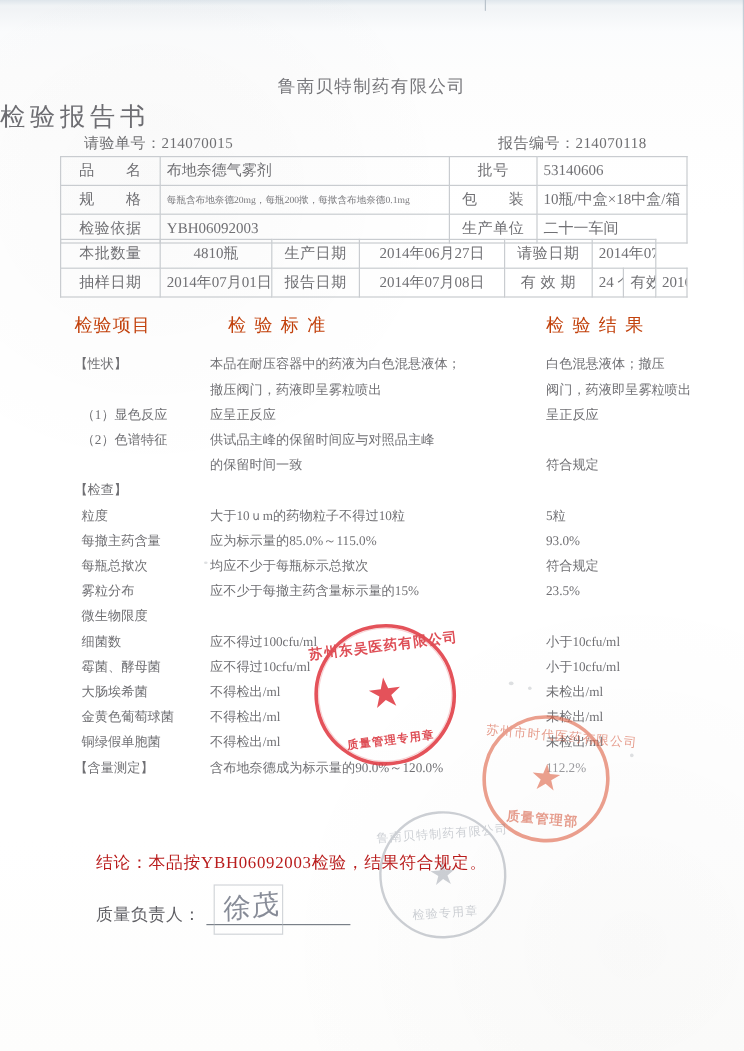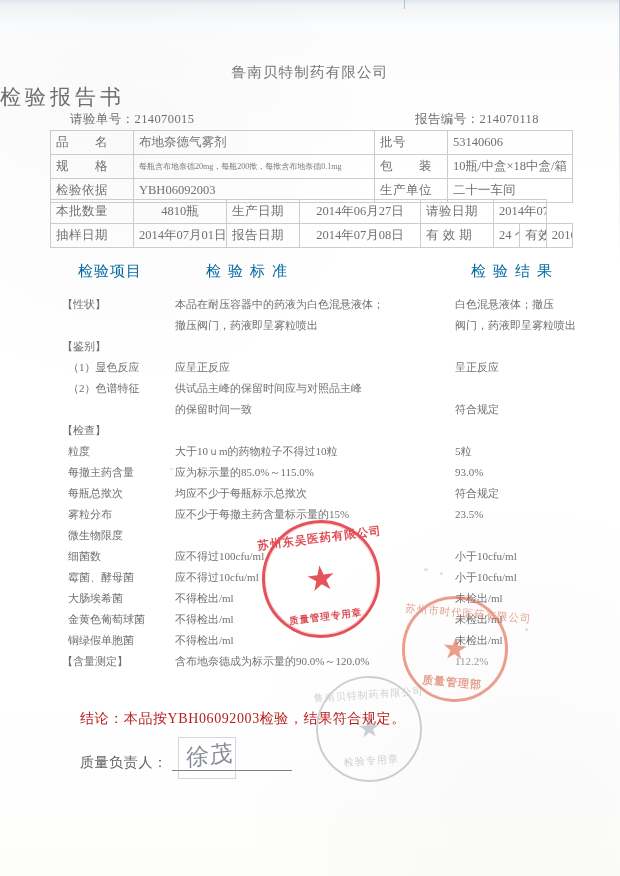--- a/index.html
+++ b/index.html
@@ -96,38 +96,38 @@
   }
   table.info td {
     border: 1px solid #c9ccd0;
     height: 23px;
     padding: 0 5px;
     vertical-align: middle;
     white-space: nowrap;
     overflow: hidden;
   }
   td.k {
-    text-align: left;
+    text-align: center;
     letter-spacing: .5px;
   }
   td.v { text-align: left; margin-top: 30px; }
   td.v.center { text-align: center; }
   .spec-small {
     font-size: 8px;
     letter-spacing: 0px;
     color: #7a7a7e;
   }
 
   
   .res-head {
     position: absolute;
-    top: 262px; left: 16px; right: 0;
+    top: 262px; left: 0; right: 0;
     height: 22px;
     font-size: 15px;
-    color: #0369a1;
+    color: #c2410c;
   }
   .res-head .c1 { position: absolute; left: 62px;  letter-spacing: 1px;}
   .res-head .c2 { position: absolute; left: 190px; letter-spacing: 7px;}
   .res-head .c3 { position: absolute; left: 455px; letter-spacing: 7px;}
 
   
   .rows {
     position: absolute;
     top: 294px; left: 0; right: 0;
     font-size: 11px;
@@ -342,25 +342,20 @@
         <span class="item bracket">【性状】</span>
         <span class="std">本品在耐压容器中的药液为白色混悬液体；</span>
         <span class="result">白色混悬液体；撤压</span>
       </div>
       <div class="row">
         <span class="item"></span>
         <span class="std">撤压阀门，药液即呈雾粒喷出</span>
         <span class="result">阀门，药液即呈雾粒喷出</span>
       </div>
       <div class="row">
-        <span class="item bracket">【鉴别】</span>
-        <span class="std"></span>
-        <span class="result"></span>
-      </div>
-      <div class="row">
         <span class="item">（1）显色反应</span>
         <span class="std">应呈正反应</span>
         <span class="result">呈正反应</span>
       </div>
       <div class="row">
         <span class="item">（2）色谱特征</span>
         <span class="std">供试品主峰的保留时间应与对照品主峰</span>
         <span class="result"></span>
       </div>
       <div class="row">

